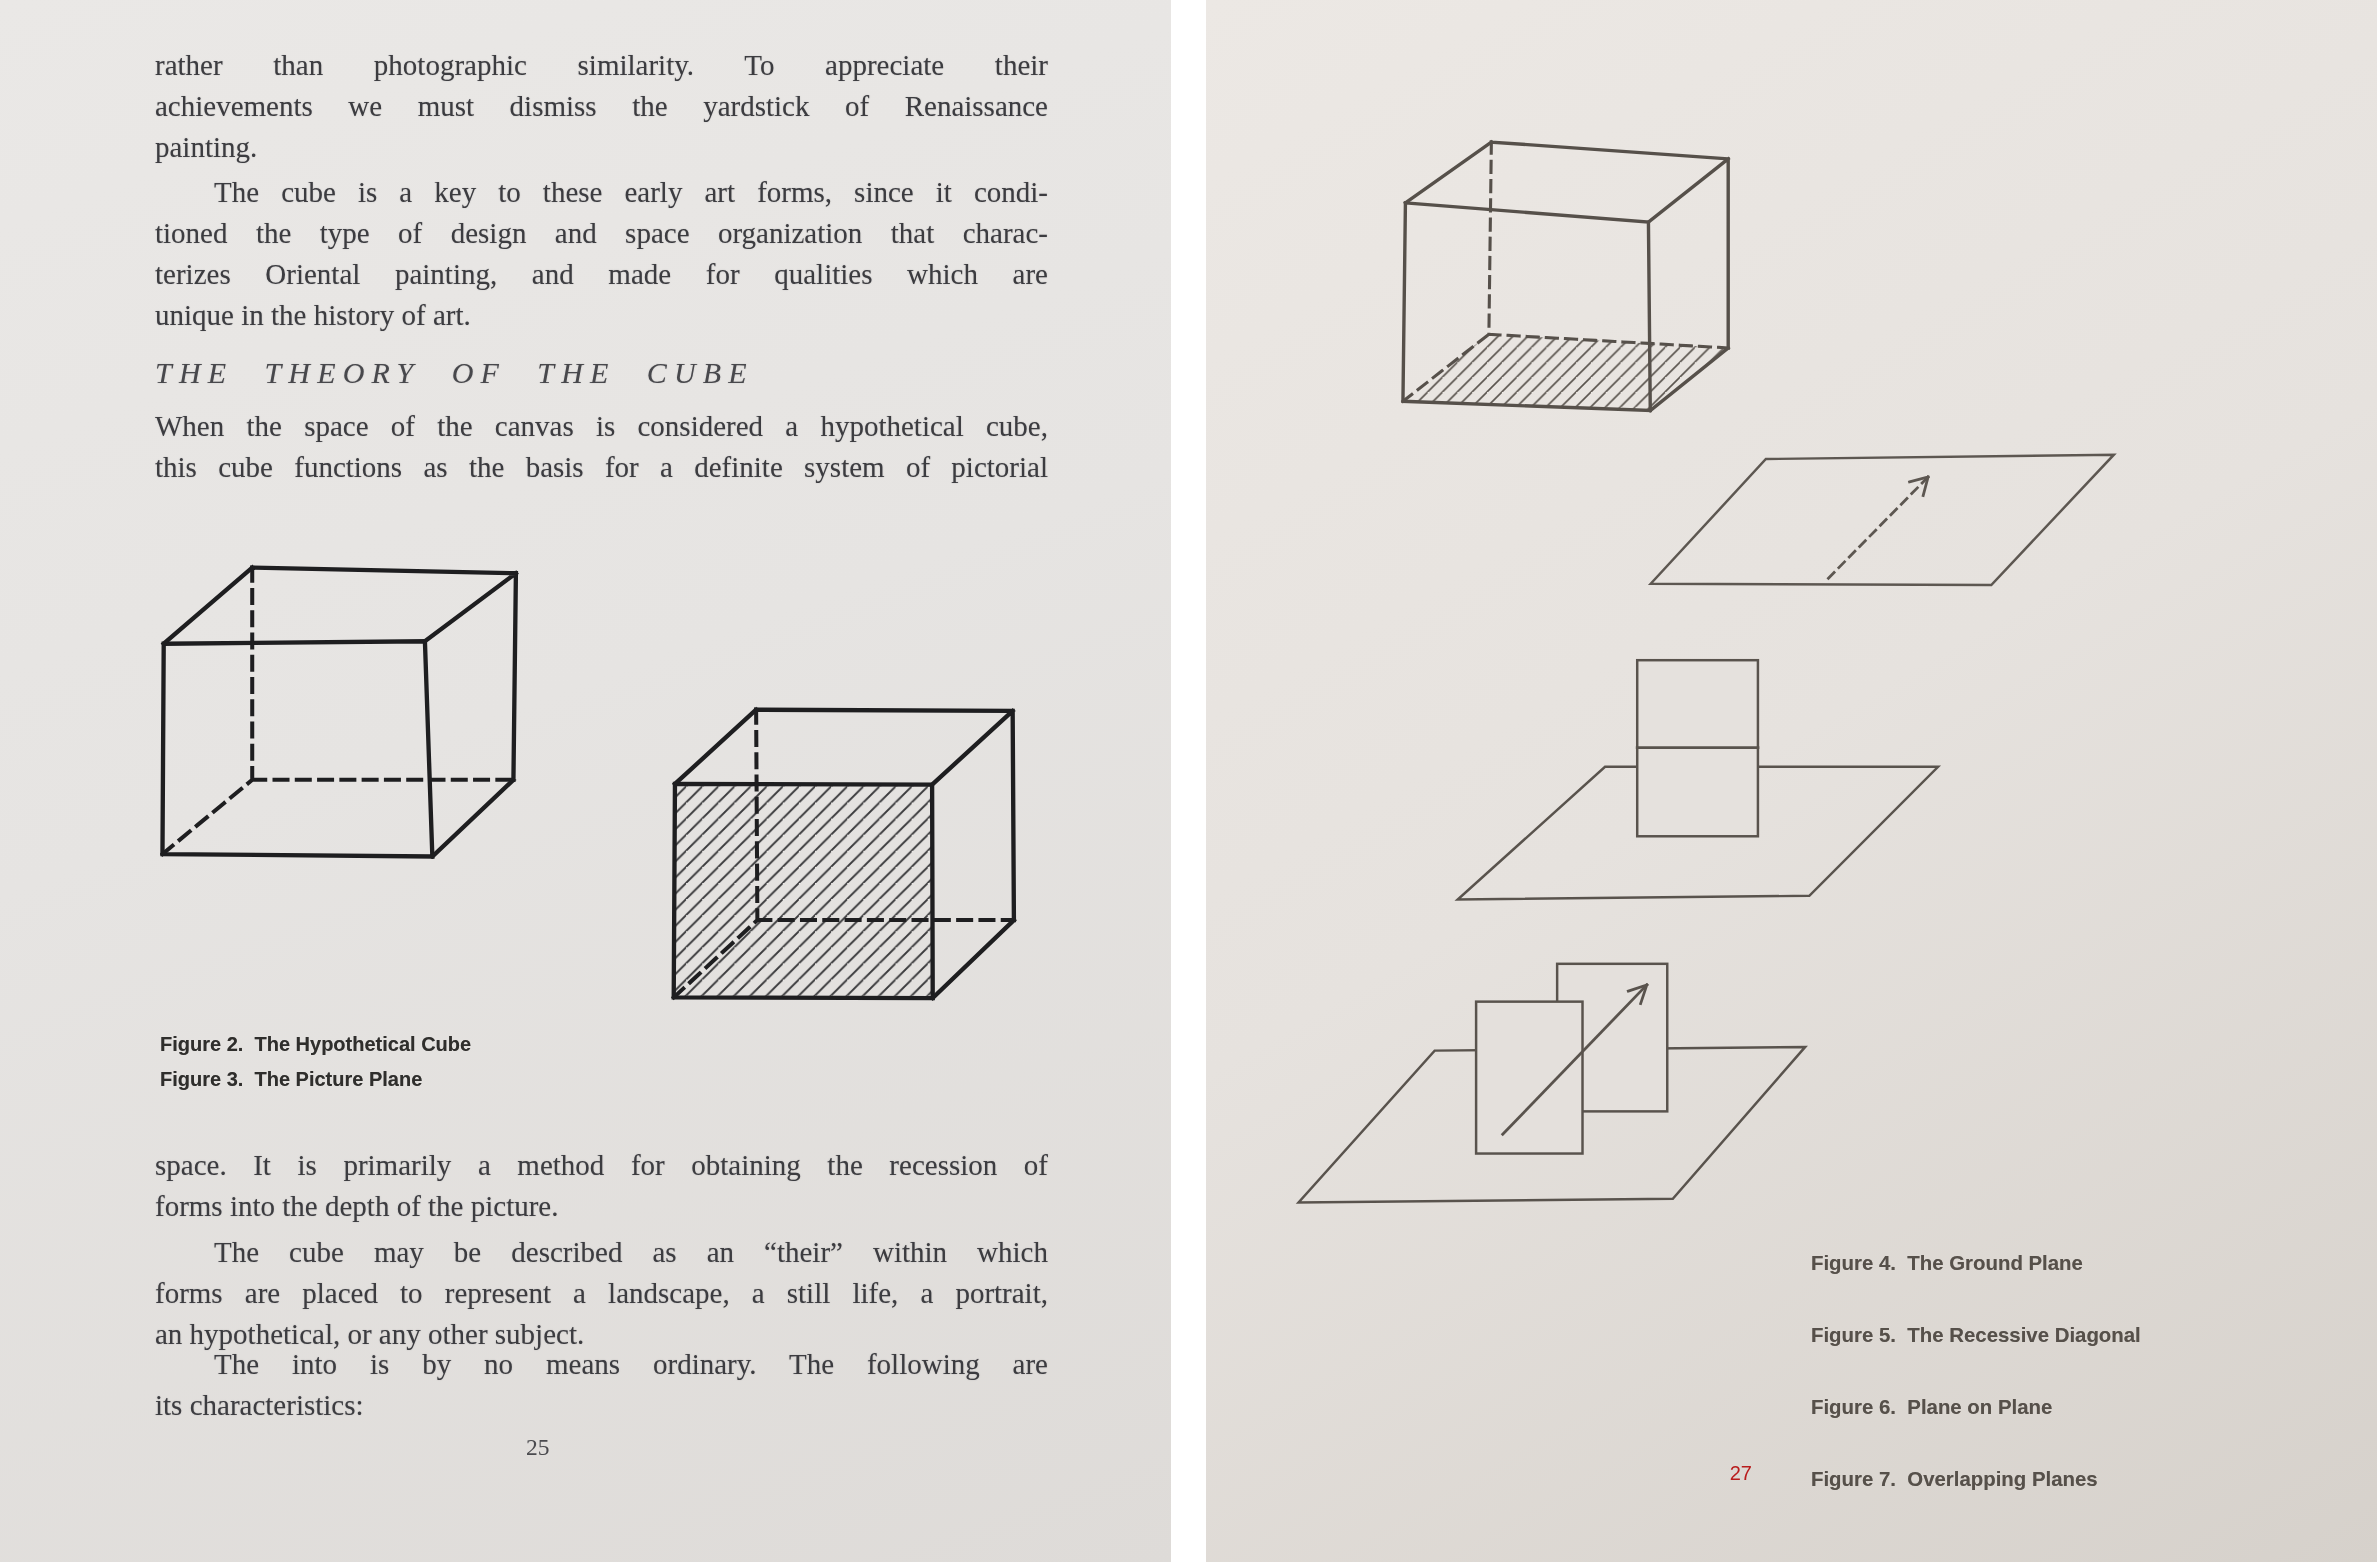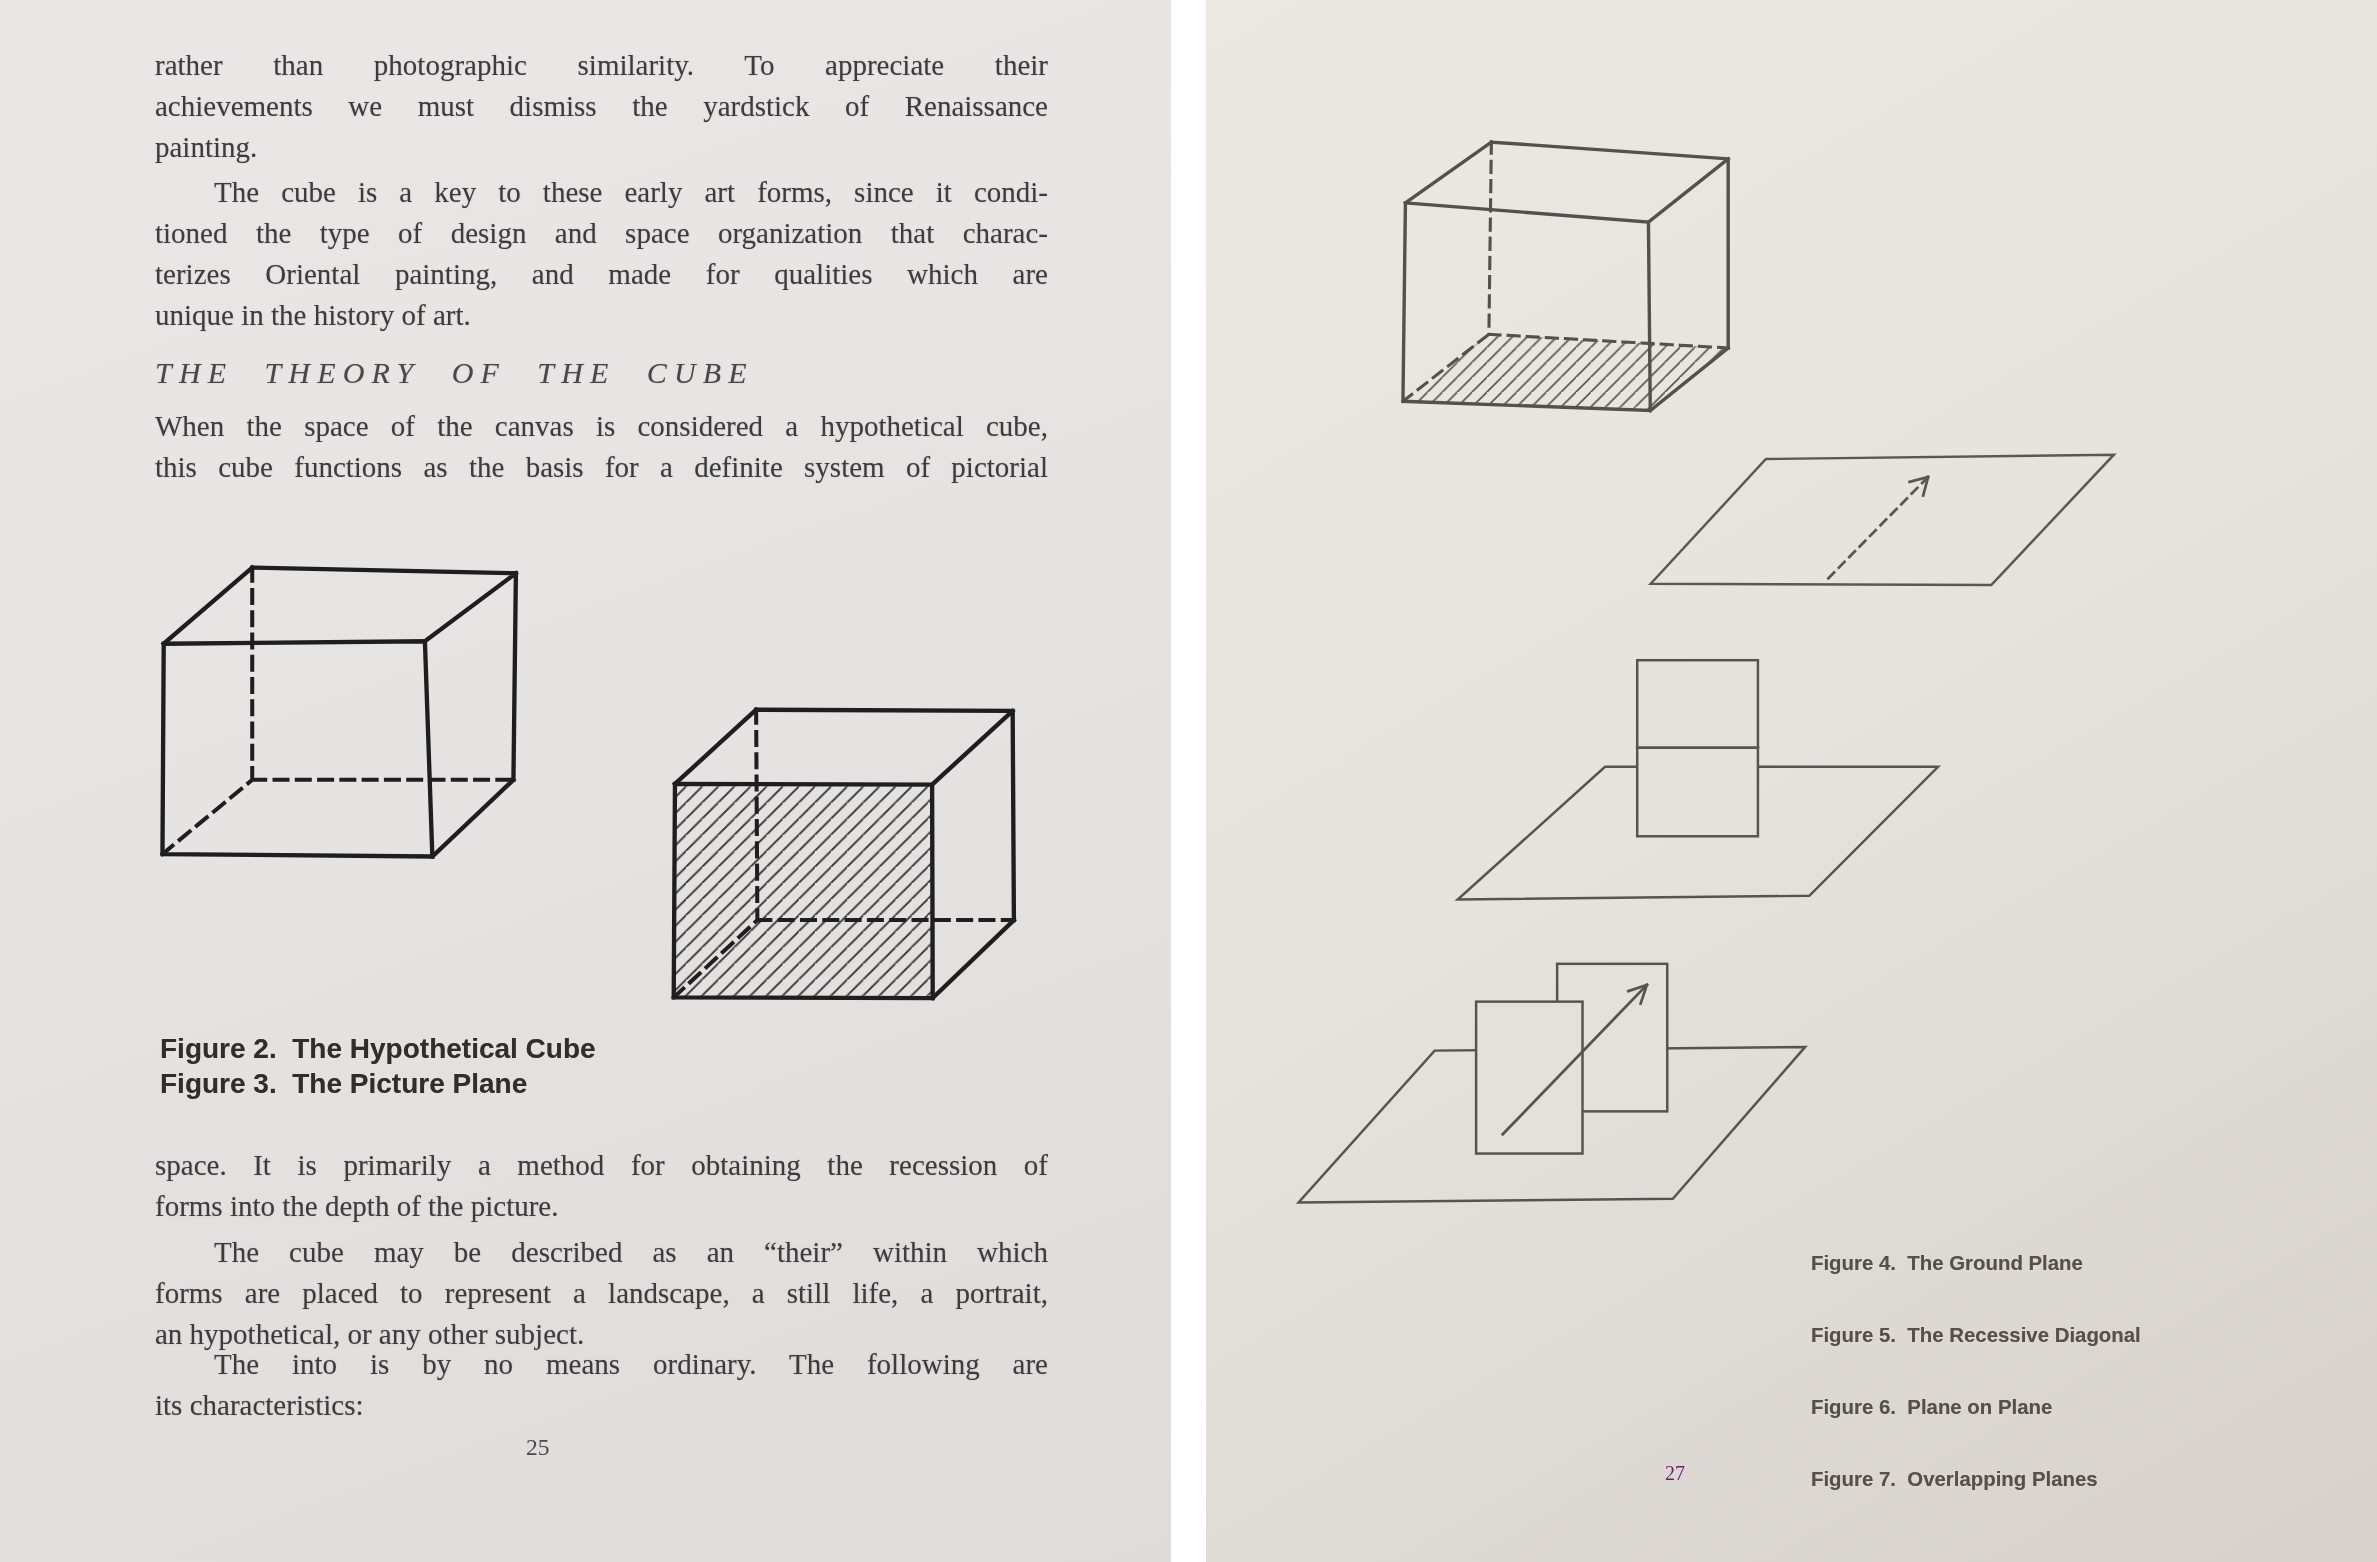--- a/index.html
+++ b/index.html
@@ -24,34 +24,34 @@
   .bline.indent{text-indent:59px;}
   #p1{top:45px}#p2{top:172px}#p3{top:406px}#p4{top:1145px}#p5{top:1232px}#p6{top:1344px}
 
   #section-heading{position:absolute;left:155px;top:356px;width:929px;
     font-family:"Liberation Serif","DejaVu Serif",serif;font-style:italic;
     font-size:30px;color:#48484c;letter-spacing:.24em;word-spacing:.55em;
     text-shadow:0 0 1.2px rgba(60,60,66,.3);}
 
   #left-captions{position:absolute;left:160px;top:1033px;}
   .lcap{height:35px;font-family:"Liberation Sans","DejaVu Sans",sans-serif;
-    font-weight:700;font-size:28px;color:#2f2e2c;white-space:pre-wrap;
+    font-weight:700;font-size:20px;color:#2f2e2c;white-space:pre-wrap;
     text-shadow:0 0 0.6px rgba(40,40,40,.4);}
 
   #page-num-left{position:absolute;left:526px;top:1434px;width:124px;text-align:left;
     font-family:"Liberation Serif","DejaVu Serif",serif;font-size:23.5px;color:#4a4a4e;}
 
   
   #right-captions{position:absolute;left:1811px;top:1252px;}
   .rcap{height:72px;font-family:"Liberation Sans","DejaVu Sans",sans-serif;
     font-weight:700;font-size:20.4px;color:#56504a;white-space:pre-wrap;
     text-shadow:0 0 0.6px rgba(70,64,58,.4);}
 
-  #page-num-right{position:absolute;left:1665px;top:1462px;width:87px;text-align:left;
-    font-family:Liberation Serif, serif;font-size:20px;color:#701a75;}
+  #page-num-right{position:absolute;left:1665px;top:1462px;width:87px;text-align:right;
+    font-family:Liberation Sans, sans-serif;font-size:20px;color:#b91c1c;}
 
   
   .fig{position:absolute;}
   #fig-2{left:160px;top:559px;width:359px;height:300px;}
   #fig-3{left:670px;top:706px;width:347px;height:297px;}
   #fig-4{left:1398px;top:139px;width:337px;height:279px;}
   #fig-5{left:1647px;top:451px;width:483px;height:142px;}
   #fig-6{left:1454px;top:654px;width:489px;height:248px;}
   #fig-7{left:1293px;top:957px;width:532px;height:248px;}
 </style>

